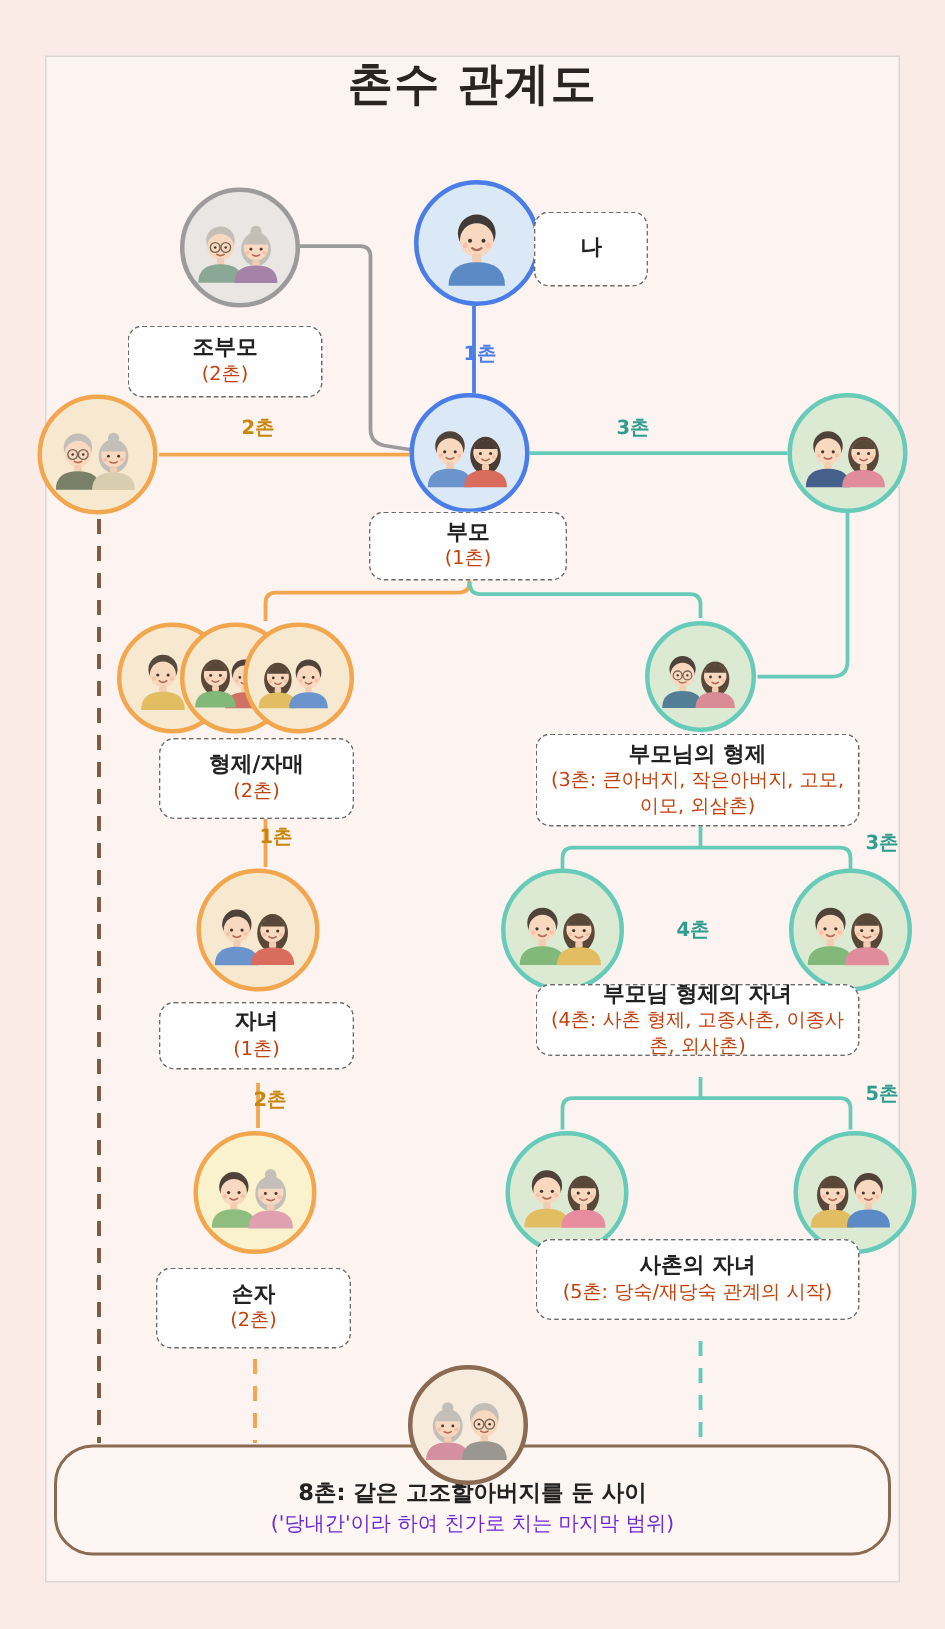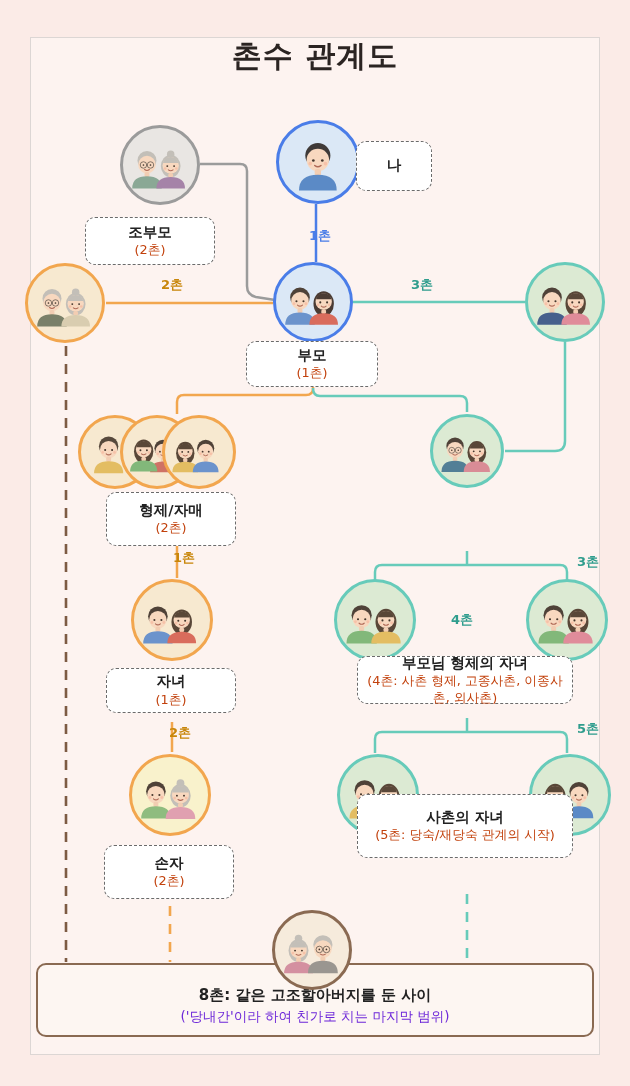--- a/index.html
+++ b/index.html
@@ -15,21 +15,21 @@
   .b-orange{border:3px solid var(--orange,#f0a64a);background:#f7e9d0;}
   .b-teal{border:3px solid var(--teal,#62c9b8);background:#dcead3;}
   .b-brown{border:3px solid var(--brown_box,#8a6a52);background:#f6ebdc;}
   .node-box{position:absolute;background:#ffffff;border:1.6px dashed #6b6b6b;border-radius:10px;display:flex;flex-direction:column;align-items:center;justify-content:center;text-align:center;line-height:1.32;padding:3px 6px;box-sizing:border-box;}
   .node-box .t{font-weight:bold;font-size:14.5px;color:#222;}
   .node-box .s{font-size:12.8px;color:#c2410c;}
   .lbl{position:absolute;font-size:13px;font-weight:bold;width:40px;text-align:center;}
   .lbl-blue{color:var(--blue,#3b6be0);}
   .lbl-orange{color:var(--orange_text,#c8860a);}
   .lbl-teal{color:var(--teal_text,#2f9d8d);}
-  #footer-box{position:absolute;left:36px;top:963px;width:558px;height:74px;background:#fdf6f2;border:2px solid var(--brown_box,#8a6a52);border-radius:10px;box-sizing:border-box;display:flex;flex-direction:column;align-items:center;justify-content:flex-end;padding-bottom:9px;text-align:center;}
+  #footer-box{position:absolute;left:36px;top:963px;width:558px;height:74px;background:#fdf6f2;border:2px solid var(--brown_box,#8a6a52);border-radius:26px;box-sizing:border-box;display:flex;flex-direction:column;align-items:center;justify-content:flex-end;padding-bottom:9px;text-align:center;}
   #footer-box .f1{font-weight:bold;font-size:15px;color:#222;line-height:1.45;}
   #footer-box .f2{font-size:13.5px;color:#6d28d9;line-height:1.4;}
 </style>
 </head>
 <body>
 
 <svg width="0" height="0" style="position:absolute" aria-hidden="true">
   <defs>
     <g id="p-man">
       <circle cx="32" cy="25" r="14" fill="var(--h,#4f4238)"></circle>
@@ -204,33 +204,37 @@
     <span class="s">(2촌)</span>
   </div>
   <div class="node-box" style="left:246px;top:341px;width:132px;height:46px;">
     <span class="t">부모</span>
     <span class="s">(1촌)</span>
   </div>
   <div class="node-box" style="left:106px;top:492px;width:130px;height:54px;">
     <span class="t">형제/자매</span>
     <span class="s">(2촌)</span>
   </div>
+  <div class="node-box" style="left:357px;top:489px;width:216px;height:62px;">
+    <span class="t">부모님의 형제</span>
+    <span class="s">(3촌: 큰아버지, 작은아버지, 고모, 이모, 외삼촌)</span>
+  </div>
   <div class="node-box" style="left:106px;top:668px;width:130px;height:45px;">
     <span class="t">자녀</span>
     <span class="s">(1촌)</span>
   </div>
   <div class="node-box" style="left:357px;top:656px;width:216px;height:48px;">
     <span class="t">부모님 형제의 자녀</span>
     <span class="s">(4촌: 사촌 형제, 고종사촌, 이종사촌, 외사촌)</span>
   </div>
   <div class="node-box" style="left:104px;top:845px;width:130px;height:54px;">
     <span class="t">손자</span>
     <span class="s">(2촌)</span>
   </div>
-  <div class="node-box" style="left:357px;top:794px;width:216px;height:64px;">
+  <div class="node-box" style="left:357px;top:826px;width:216px;height:54px;">
     <span class="t">사촌의 자녀</span>
     <span class="s">(5촌: 당숙/재당숙 관계의 시작)</span>
   </div>
 
   <div class="lbl lbl-blue" style="left:300px;top:227px;">1촌</div>
   <div class="lbl lbl-orange" style="left:152px;top:276px;">2촌</div>
   <div class="lbl lbl-teal" style="left:402px;top:276px;">3촌</div>
   <div class="lbl lbl-orange" style="left:164px;top:549px;">1촌</div>
   <div class="lbl lbl-orange" style="left:160px;top:724px;">2촌</div>
   <div class="lbl lbl-teal" style="left:568px;top:553px;">3촌</div>

